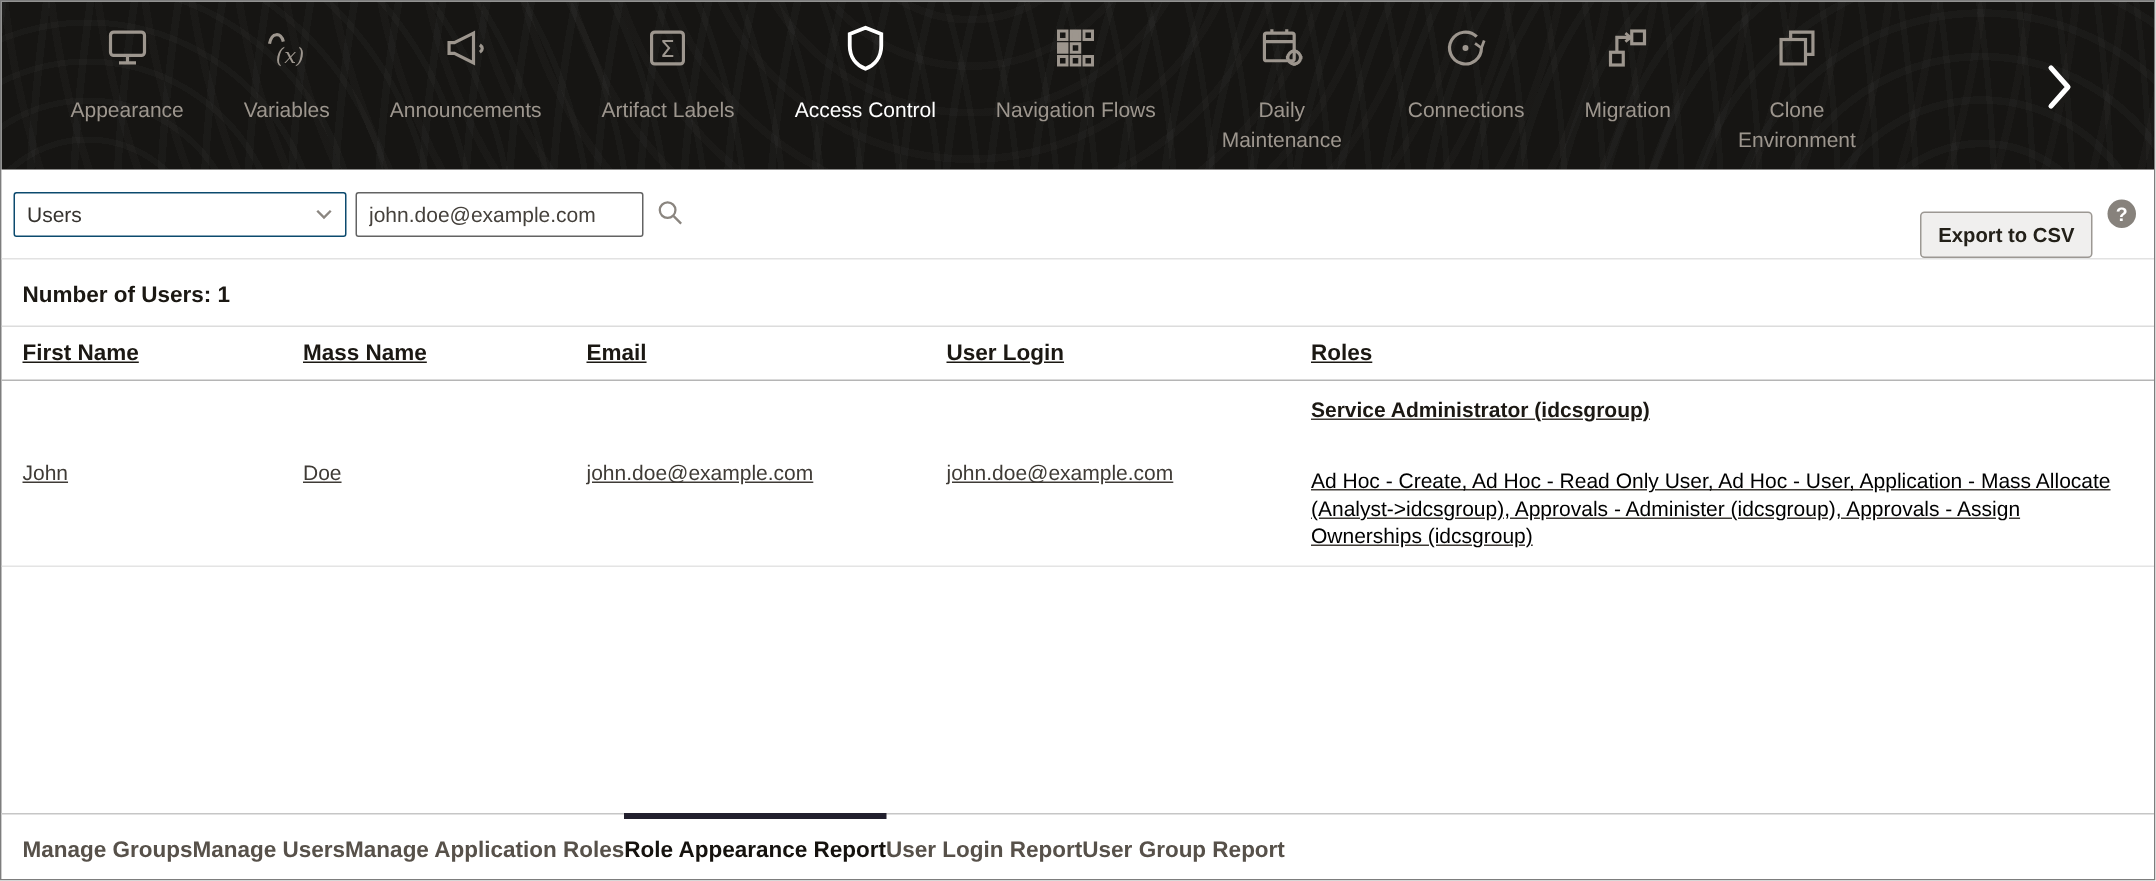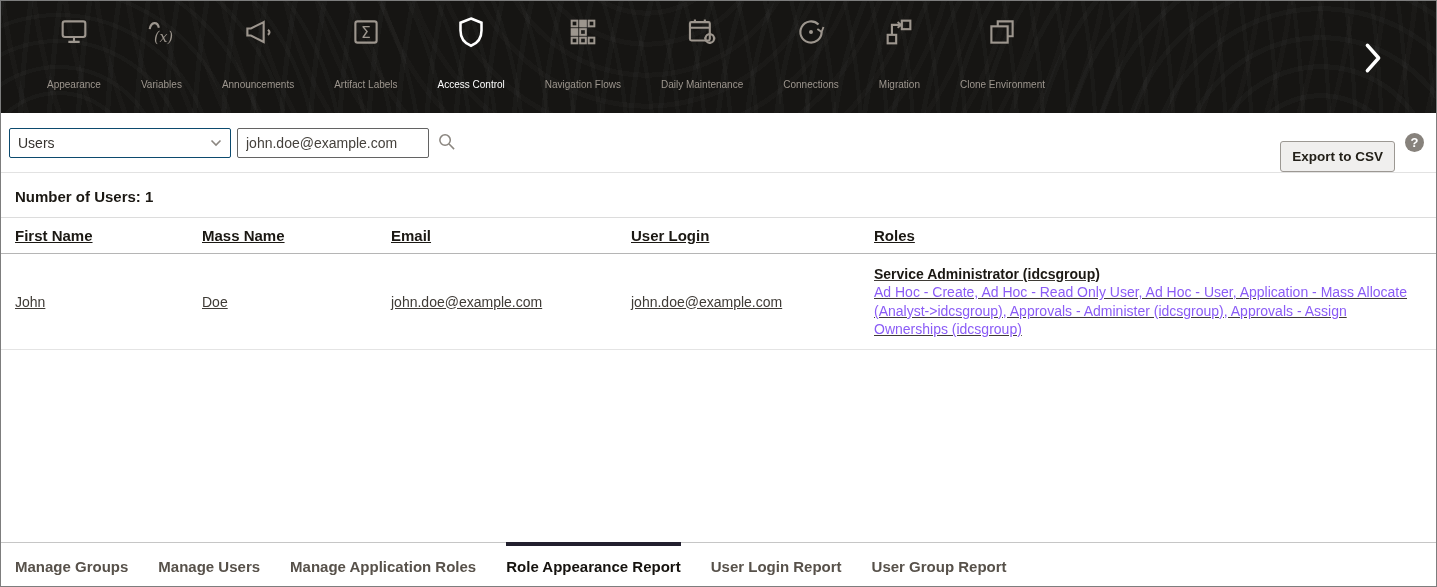--- a/index.html
+++ b/index.html
@@ -17,21 +17,21 @@
       repeating-radial-gradient(circle at 4% 150%, transparent 0 22px, rgba(255,255,255,0.025) 22px 26px),
       repeating-radial-gradient(circle at 45% -70%, transparent 0 26px, rgba(255,255,255,0.02) 26px 31px),
       repeating-radial-gradient(circle at 92% 160%, transparent 0 24px, rgba(255,255,255,0.022) 24px 29px);
   }
   .nav-items { display:flex; align-items:flex-start; padding-left:26px; }
   .nav-item {
     display:flex; flex-direction:column; align-items:center;
     padding:12px 20px 0 20px; cursor:pointer; color:#9d968e; text-align:center;
   }
   .nav-item .nav-icon { height:38px; display:flex; align-items:center; justify-content:center; color:#9d968e; }
-  .nav-item .nav-label { margin-top:27px; font-size:10px; line-height:1.45; color:#9d968e; }
+  .nav-item .nav-label { margin-top:12px; font-size:14px; line-height:1.45; color:#9d968e; }
   .nav-item.active .nav-icon, .nav-item.active .nav-label { color:#ffffff; }
   .nav-item.active .nav-label { font-weight:400;text-align:center; }
   .nav-item.narrow .nav-label { max-width:88px; }
   .nav-next {
     position:absolute; right:52px; top:40px; color:#fff; cursor:pointer;
     display:flex; align-items:center;
   }
 
   
   .toolbar {
@@ -71,27 +71,27 @@
   .table-head {
     border-top:1px solid #dcdcdc; border-bottom:1px solid #b5b5b5;
     padding:9px 0; font-size:15px; font-weight:700; color:#1b1813;
   }
   .table-row {
     border-bottom:1px solid #e4e4e4; min-height:96px;
     align-items:center; font-size:14px; color:#3f3b36; padding:10px 0;
   }
   .roles-cell { padding-right:24px; line-height:1.32; }
   .roles-title { font-weight:700; color:#1b1813; }
-  .roles-detail { color:#8b5cf6; }
+  .roles-detail { color:#000000;margin-top:29px; }
 
   
   .bottom-tabs {
     position:absolute; bottom:0; left:0; right:0; height:44px; background:#fff;
     border-top:1px solid #c6c6c6; display:flex; align-items:stretch;
-    padding-left:14px; gap:30px;
+    padding-left:14px; 
   }
   .bottom-tab {
     display:flex; align-items:center; cursor:pointer;
     font-size:15px; font-weight:700; color:#57514a;
     border-top:4px solid transparent; margin-top:-1px;
   }
   .bottom-tab.active { color:#15120e; border-top-color:#22202e; }
 </style>
 </head>
 <body>

